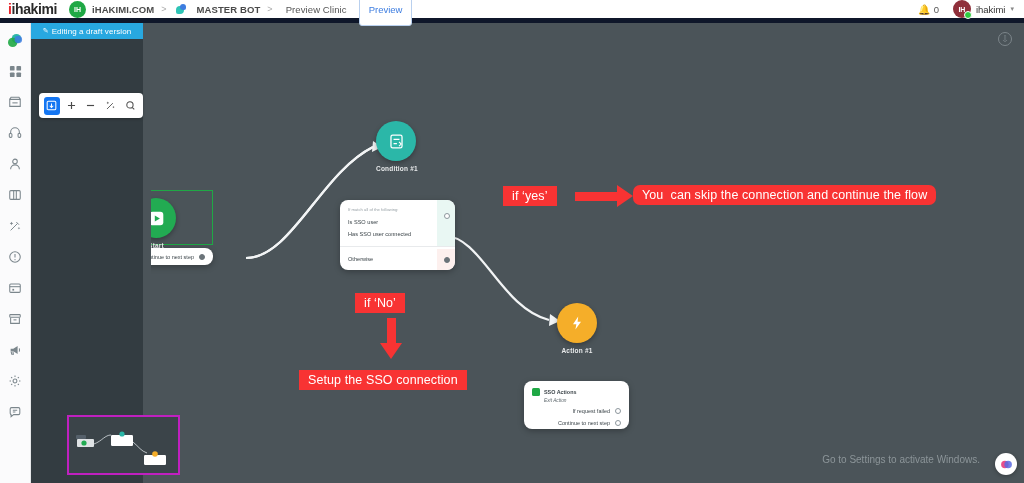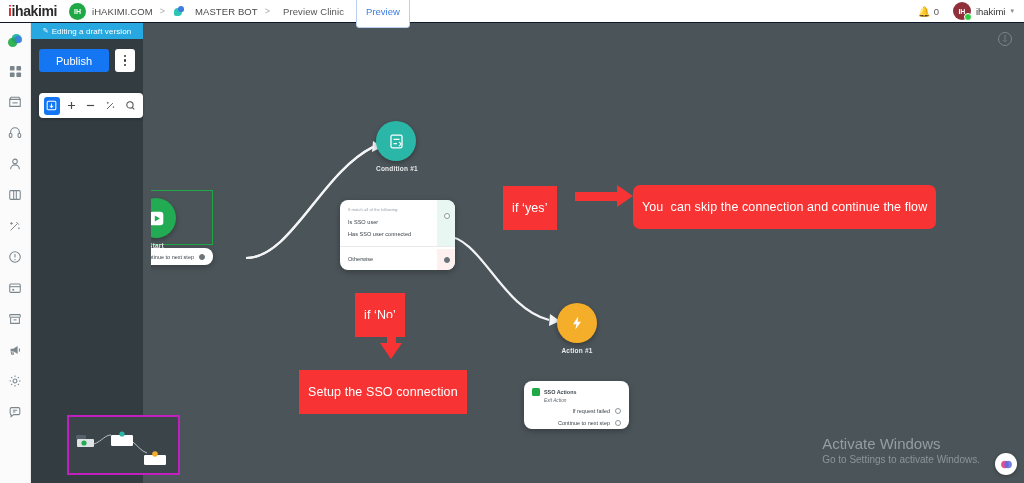--- a/index.html
+++ b/index.html
@@ -9,38 +9,38 @@
     background: #4b5459;
     font-family: "Liberation Sans", sans-serif;
   }
 
   
   .header {
     position: absolute; top: 0; left: 0;
     width: 1024px; height: 23px;
     background: #ffffff;
     display: flex; align-items: center;
-    border-bottom: 1px solid #0f172a;
+    border-bottom: 5px solid #0f172a;
     z-index: 40;
   }
   .logo {
     font-size: 14px; font-weight: bold; letter-spacing: -0.4px;
     padding-left: 8px; color: #2b2b2b;
   }
   .logo .dot { color: #e8262d; }
   .hdr-avatar {
     width: 17px; height: 17px; border-radius: 50%;
     background: #1fa845; color: #fff;
     font-size: 7px; font-weight: bold;
     display: flex; align-items: center; justify-content: center;
     margin-left: 12px; position: relative;
   }
   .crumb {
     font-size: 9.5px; color: #4a4a4a; margin-left: 6px;
-    font-weight: normal; letter-spacing: .1px; white-space: nowrap;
+    font-weight: bold; letter-spacing: .1px; white-space: nowrap;
   }
   .crumb.plain { font-weight: normal; color: #555; }
   .sep { font-size: 9px; color: #aaa; margin: 0 7px; }
   .bot-ic {
     width: 11px; height: 11px; margin-left: 2px; margin-right: 4px;
     position: relative;
   }
   .bot-ic .b1 {
     position: absolute; width: 8px; height: 8px; border-radius: 50% 50% 50% 2px;
     background: #2ec4b6; left: 0; top: 2px;
@@ -187,21 +187,21 @@
   .act-sub { font-size: 4.8px; color: #5e686d; font-style: italic; margin: 2px 0 0 12px; }
   .act-ic {
     width: 8px; height: 8px; background: #1fa845; border-radius: 1.5px;
     display: inline-block; margin-right: 4px; vertical-align: middle;
     position: relative;
   }
 
   
   .ann {
     position: absolute; background: #f83333; color: #fff;
-    font-size: 12.5px; padding: 15px 9px; white-space: pre;
+    font-size: 12.5px; padding: 3px 9px; white-space: pre;
     letter-spacing: .1px;
   }
   .ar-h {
     position: absolute; background: #f83333; height: 9px;
   }
   .ar-h-head {
     position: absolute; width: 0; height: 0;
     border-top: 11px solid transparent; border-bottom: 11px solid transparent;
     border-left: 16px solid #f83333;
   }
@@ -344,28 +344,20 @@
         <path d="M2.5 4.5a1.5 1.5 0 0 1 1.5-1.5h8a1.5 1.5 0 0 1 1.5 1.5v5A1.5 1.5 0 0 1 12 11H6.5L3.5 13.3V11H4a1.5 1.5 0 0 1-1.5-1.5z"></path>
         <path d="M5.5 6h5M5.5 8h3"></path>
       </svg>
   </div>
 </div>
 
 <div class="panel">
   <div class="draft-banner">
     <span style="font-size:7px;">✎</span>
     <span>Editing a draft version</span>
-  </div>
-  <div class="pub-row">
-    <div class="publish">Publish</div>
-    <div class="kebab">
-        <i></i>
-        <i></i>
-        <i></i>
-      </div>
   </div>
 
   <div class="toolbar">
     <div class="tb-btn active">
       <svg width="11" height="11" viewBox="0 0 14 14" fill="none" stroke="#fff" stroke-width="1.3">
           <rect x="1.5" y="1.5" width="11" height="11" rx="1.5"></rect>
           <path d="M7 4.5v5M4.8 7.3L7 9.6l2.2-2.3"></path>
         </svg>
     </div>
     <div class="tb-btn">
@@ -500,21 +492,20 @@
   <div class="ar-h" style="left:424px; top:169px; width:42px;"></div>
   <div class="ar-h-head" style="left:466px; top:162px;"></div>
   <div class="ann" style="left:482px; top:162px;border-radius:7px;">You  can skip the connection and continue the flow</div>
 
   <div class="ann" style="left:204px; top:270px;">if ‘No’</div>
   <div class="ar-v" style="left:236px; top:295px; height:28px;"></div>
   <div class="ar-v-head" style="left:229px; top:320px;"></div>
   <div class="ann" style="left:148px; top:347px;">Setup the SSO connection</div>
 
   <div class="wm">
-    <div class="t1">Activate Windows</div>
     <div class="t2">Go to Settings to activate Windows.</div>
   </div>
 
   <div class="chat-bubble-btn">
     <svg width="13" height="13" viewBox="0 0 16 16">
         <circle cx="6" cy="8" r="4.6" fill="#e94f8a"></circle>
         <circle cx="10" cy="8" r="4.6" fill="#5b6ae0" opacity=".85"></circle>
       </svg>
   </div>
 </div>

